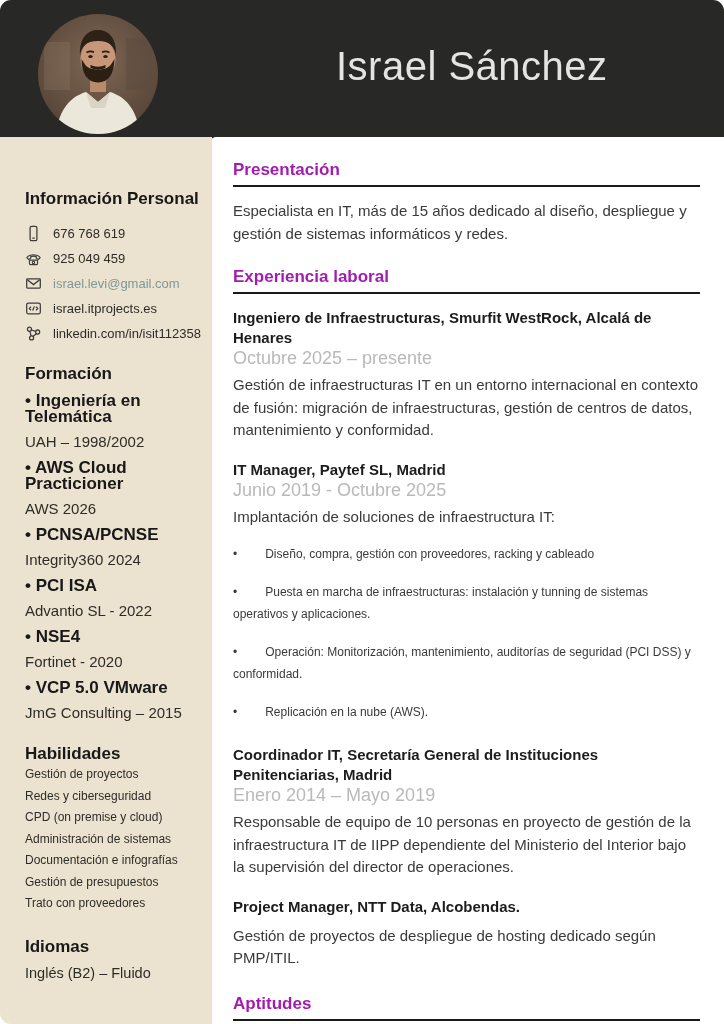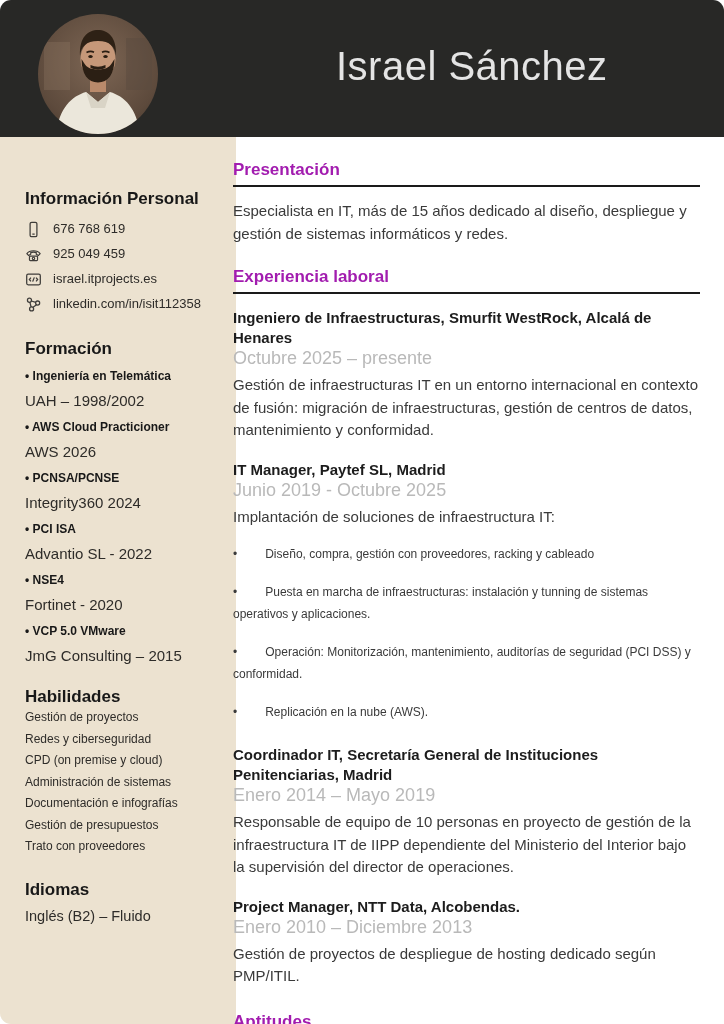--- a/index.html
+++ b/index.html
@@ -10,32 +10,32 @@
   .header-band { position:absolute; left:0; top:0; width:724px; height:137px; background:#282826; }
   .chevron { position:absolute; left:0; top:137px; width:215px; height:52px; background:#282826;
              clip-path:polygon(0 0, 100% 0, 50% 100%); }
   .name-title { position:absolute; left:336px; top:44px; font-size:40px; font-weight:400;
                 color:#e4e4e4; letter-spacing:0.5px; white-space:nowrap; }
   .avatar-wrap { position:absolute; left:38px; top:14px; width:120px; height:120px; border-radius:50%;
                  overflow:hidden; z-index:3; }
   .avatar-wrap svg { display:block; }
 
   
-  .sidebar { position:absolute; left:0; top:137px; width:236px; height:887px; background:#ece2d0; }
+  .sidebar { position:absolute; left:0; top:137px; width:212px; height:887px; background:#ece2d0; }
   .sidebar-inner { padding:52px 12px 0 25px; }
   .sb-heading { font-size:17px; font-weight:700; color:#181818; }
   .contact-list { margin-top:12px; }
-  .contact-row { display:flex; align-items:flex-start; height:25px; }
+  .contact-row { display:flex; align-items:center; height:25px; }
   .contact-row .icon { width:17px; height:17px; flex:0 0 17px; margin-right:11px; }
   .icon svg { display:block; width:100%; height:100%; }
   .contact-text { font-size:13px; color:#2e2c29; white-space:nowrap; }
   .contact-text.link { color:#7e9997; }
   .edu-block { margin-top:18px; }
   .edu-item { margin-top:9px; }
-  .edu-name { font-size:12px; font-weight:700; color:#181818; line-height:16px; }
+  .edu-name { font-size:17px; font-weight:700; color:#181818; line-height:16px; }
   .edu-name::before { content:"• "; }
   .edu-detail { font-size:15px; color:#2e2c29; line-height:18px; margin-top:8px; }
   .skills-block { margin-top:22px; }
   .skill-item { font-size:12px; color:#2e2c29; line-height:21.5px; }
   .skill-item:first-of-type { margin-top:10px; }
   .lang-block { margin-top:22px; }
   .lang-item { font-size:14.5px; color:#2e2c29; margin-top:8px; }
 
   
   .main { position:absolute; left:233px; top:160px; width:467px; }
@@ -109,20 +109,29 @@
               <path d="M1.8 7.2 C4.2 3.6 11.8 3.6 14.2 7.2 L12.6 9 L10.6 7.8 L10.6 6.2 C9 5.6 7 5.6 5.4 6.2 L5.4 7.8 L3.4 9 Z"></path>
               <rect x="4.2" y="9.6" width="7.6" height="4.2" rx="0.8"></rect>
               <circle cx="8" cy="11.7" r="1.1"></circle>
             </svg>
           </span>
           <span class="contact-text">925 049 459</span>
         </div>
         <div class="contact-row">
           <span class="icon">
             <svg viewBox="0 0 16 16" fill="none" stroke="#3f3d3a" stroke-width="1.2">
+              <rect x="1.6" y="3.6" width="12.8" height="8.8" rx="0.8"></rect>
+              <polyline points="2.2,4.4 8,9 13.8,4.4"></polyline>
+            </svg>
+          </span>
+          <span class="contact-text link">israel.levi@gmail.com</span>
+        </div>
+        <div class="contact-row">
+          <span class="icon">
+            <svg viewBox="0 0 16 16" fill="none" stroke="#3f3d3a" stroke-width="1.2">
               <rect x="1.6" y="3" width="12.8" height="10" rx="1.4"></rect>
               <polyline points="5.6,6.3 4.1,8 5.6,9.7"></polyline>
               <polyline points="10.4,6.3 11.9,8 10.4,9.7"></polyline>
               <line x1="8.8" y1="6" x2="7.2" y2="10"></line>
             </svg>
           </span>
           <span class="contact-text">israel.itprojects.es</span>
         </div>
         <div class="contact-row">
           <span class="icon">
@@ -210,21 +219,20 @@
     </div>
 
     <div class="job" style="margin-top:22px;">
       <div class="job-title">Coordinador IT, Secretaría General de Instituciones Penitenciarias, Madrid</div>
       <div class="job-dates">Enero 2014 – Mayo 2019</div>
       <div class="job-desc">Responsable de equipo de 10 personas en proyecto de gestión de la infraestructura IT de IIPP dependiente del Ministerio del Interior bajo la supervisión del director de operaciones.</div>
     </div>
 
     <div class="job" style="margin-top:18px;">
       <div class="job-title">Project Manager, NTT Data, Alcobendas.</div>
-      <div class="job-dates">Enero 2010 – Diciembre 2013</div>
       <div class="job-desc">Gestión de proyectos de despliegue de hosting dedicado según PMP/ITIL.</div>
     </div>
 
     <div class="section-h apt-h">Aptitudes</div>
     <div class="small-p">Comunicación – Adaptabilidad – Pensamiento Crítico – Creatividad – Solución de problemas – Organzación – Trabajo en equipo</div>
 
   </div>
 </div>
 
 </body></html>

